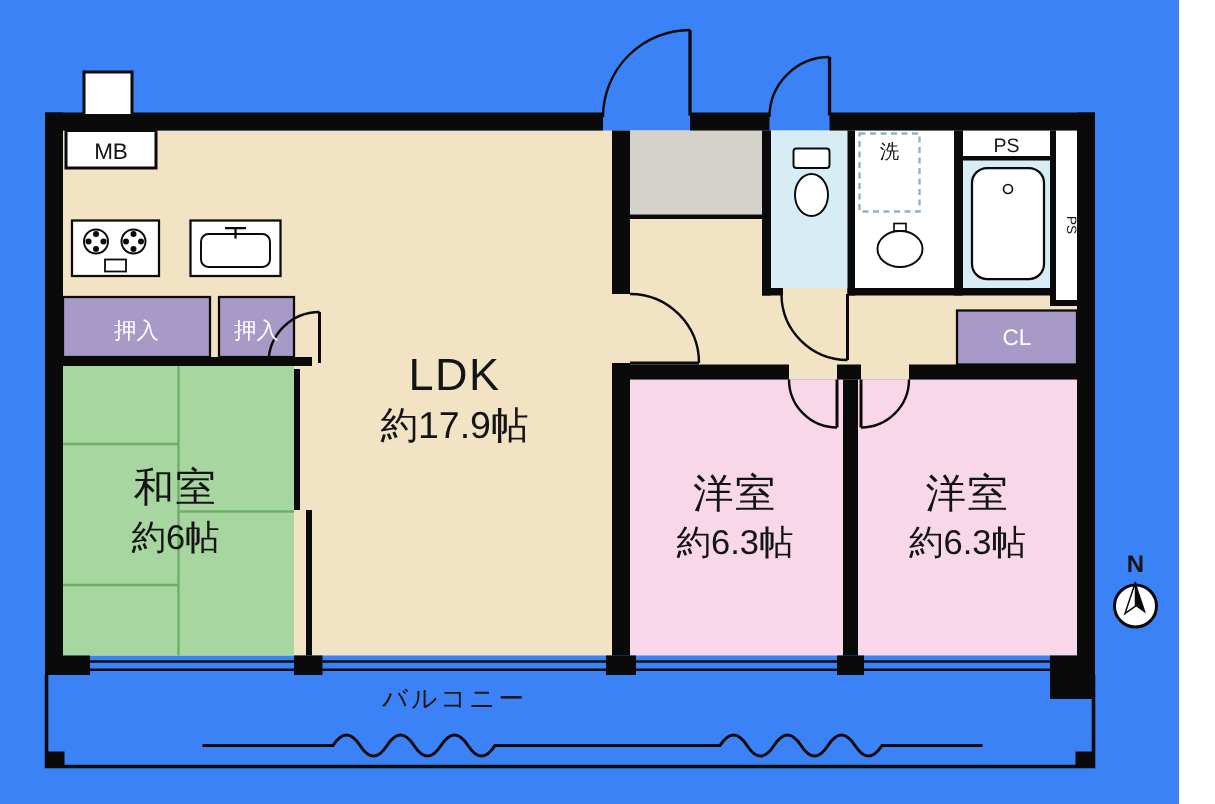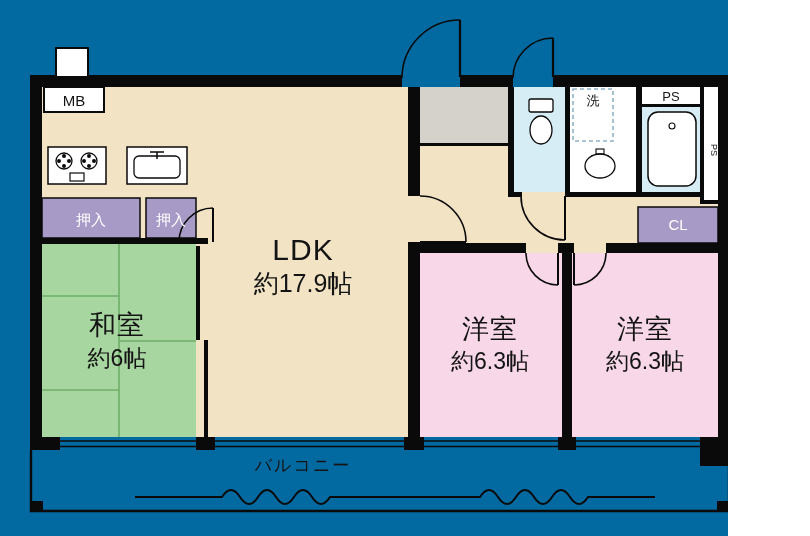--- a/index.html
+++ b/index.html
@@ -1,16 +1,16 @@
 <!DOCTYPE html>
 <html><head>
 <meta charset="utf-8">
 <style>
   html,body{margin:0;padding:0;background:#ffffff;}
-  .stage{position:relative;width:728px;height:536px;background:#0369a1;overflow:hidden;}
+  .stage{position:relative;width:786px;height:536px;background:#3b82f6;overflow:hidden;}
   svg{display:block;}
   text{font-family:"Liberation Sans","DejaVu Sans",sans-serif;fill:#141414;}
   .t-room{font-size:27px;letter-spacing:1px;}
   .t-size{font-size:23px;}
   .t-ldk{font-size:30px;letter-spacing:1px;}
   .t-ldk-size{font-size:25px;}
   .t-box{font-size:15px;fill:#ffffff;}
   .t-mb{font-size:15px;}
   .t-ps{font-size:13px;}
   .t-ps-side{font-size:9px;}

